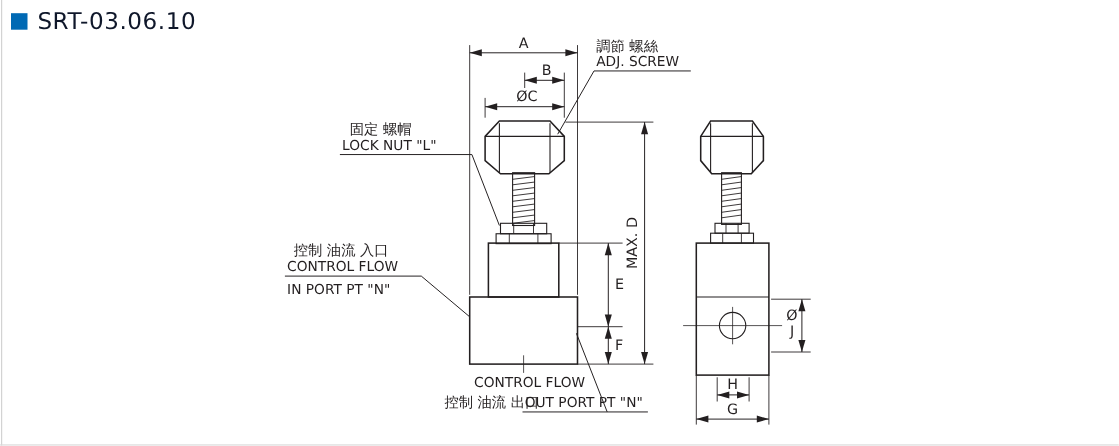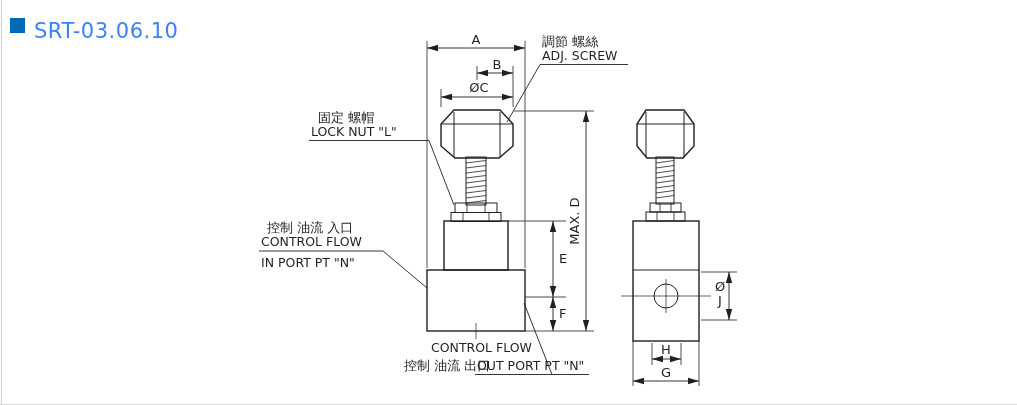--- a/index.html
+++ b/index.html
@@ -4,21 +4,21 @@
 <style>
   html,body{margin:0;padding:0;}
   body{
     width:1017px;height:405px;background:#ffffff;position:relative;overflow:hidden;
     font-family:"DejaVu Sans","Liberation Sans",sans-serif;color:#231f20;
   }
   .page-edge-left{position:absolute;left:1px;top:0;width:1px;height:405px;background:#cfcfcf;}
   .page-edge-bottom{position:absolute;left:0;bottom:0;width:1017px;height:1px;background:#d8d8d8;}
   .title-row{position:absolute;left:10px;top:7px;display:flex;align-items:center;gap:9px;}
   .title-bullet{width:15px;height:15px;background:#0069b4;flex:0 0 auto;}
-  .title-text{font-size:21px;color:#3b82f6;letter-spacing:0.5px;margin-top:12px;}
+  .title-text{font-size:21px;color:#0f172a;letter-spacing:0.5px;}
   svg{position:absolute;left:0;top:0;}
   svg text{fill:#231f20;font-family:"DejaVu Sans","Liberation Sans",sans-serif;}
   text.dim{font-size:13px;}
   text.callout{font-size:12.5px;}
   text.zh{font-size:13px;}
   .outline{fill:none;stroke:#231f20;stroke-width:1.4;}
   .detail{fill:none;stroke:#231f20;stroke-width:1;}
   .dimline{fill:none;stroke:#231f20;stroke-width:0.9;}
   .extline{fill:none;stroke:#231f20;stroke-width:0.8;}
   .leader{fill:none;stroke:#231f20;stroke-width:0.9;}

